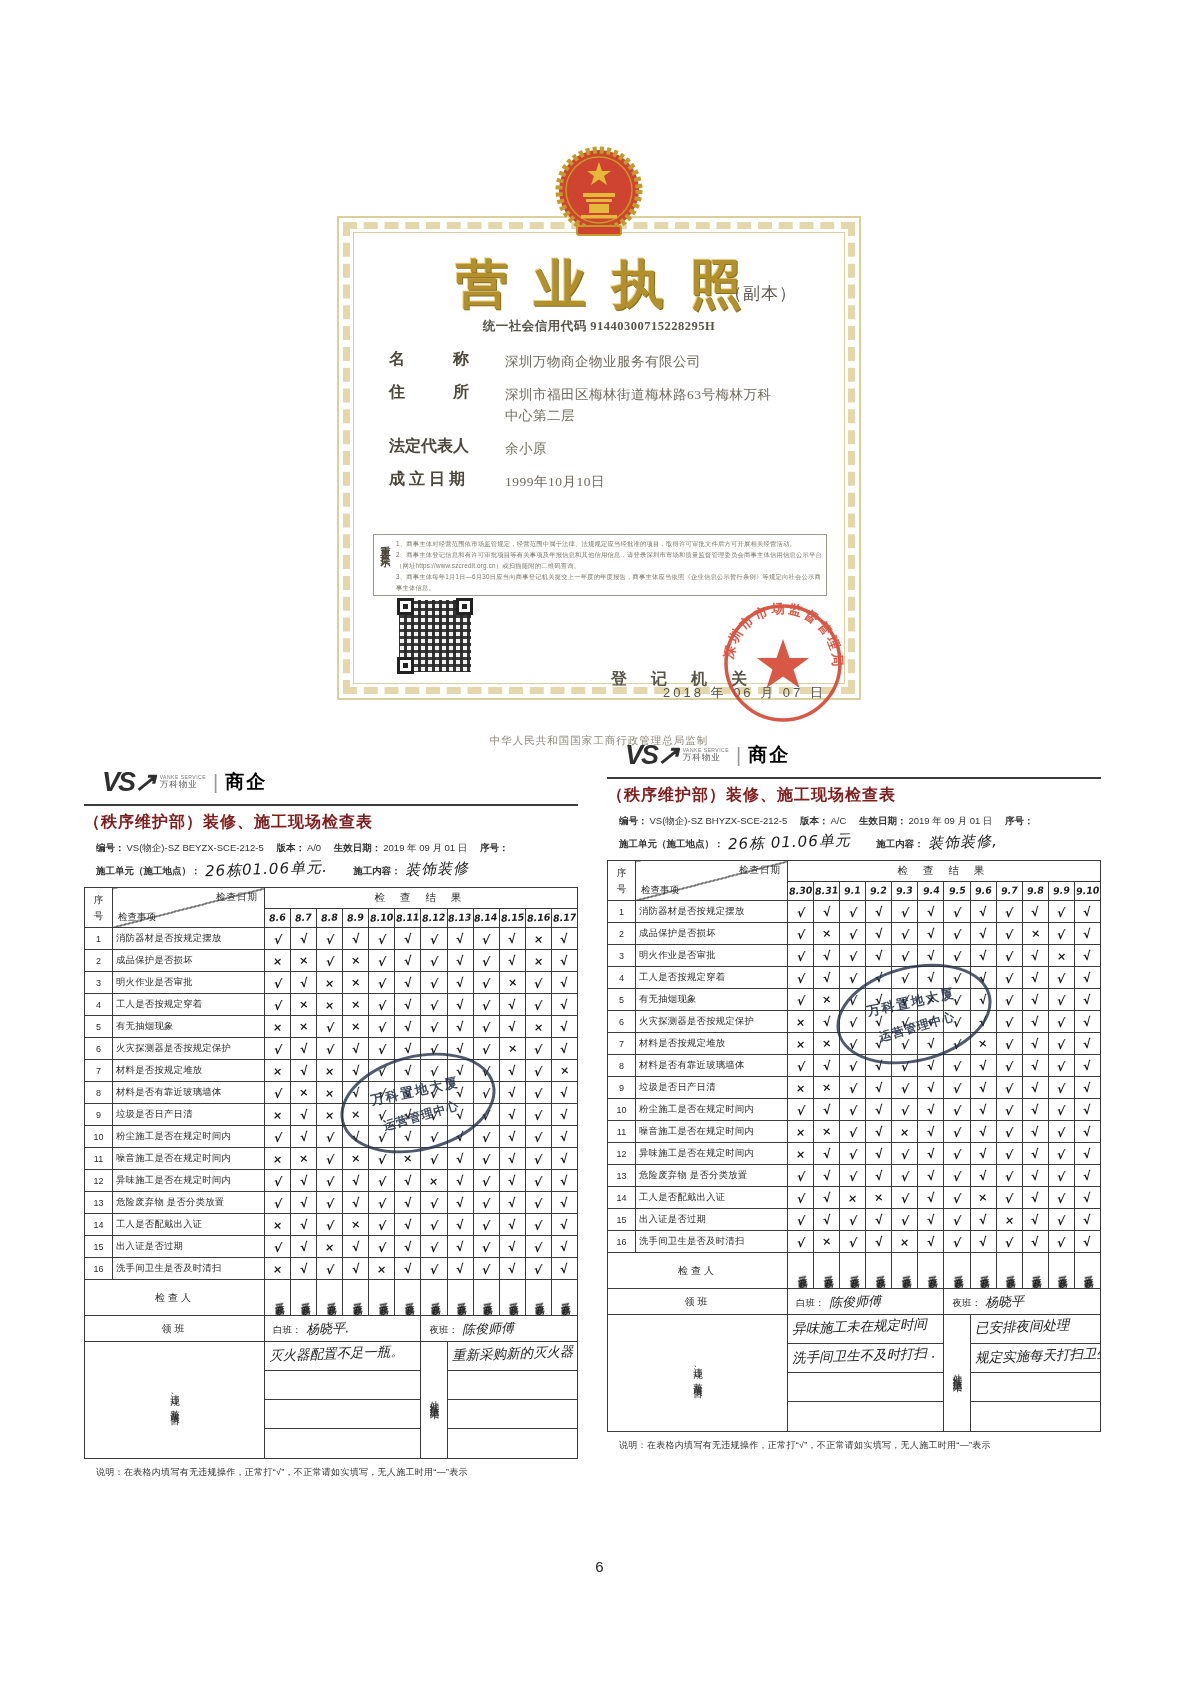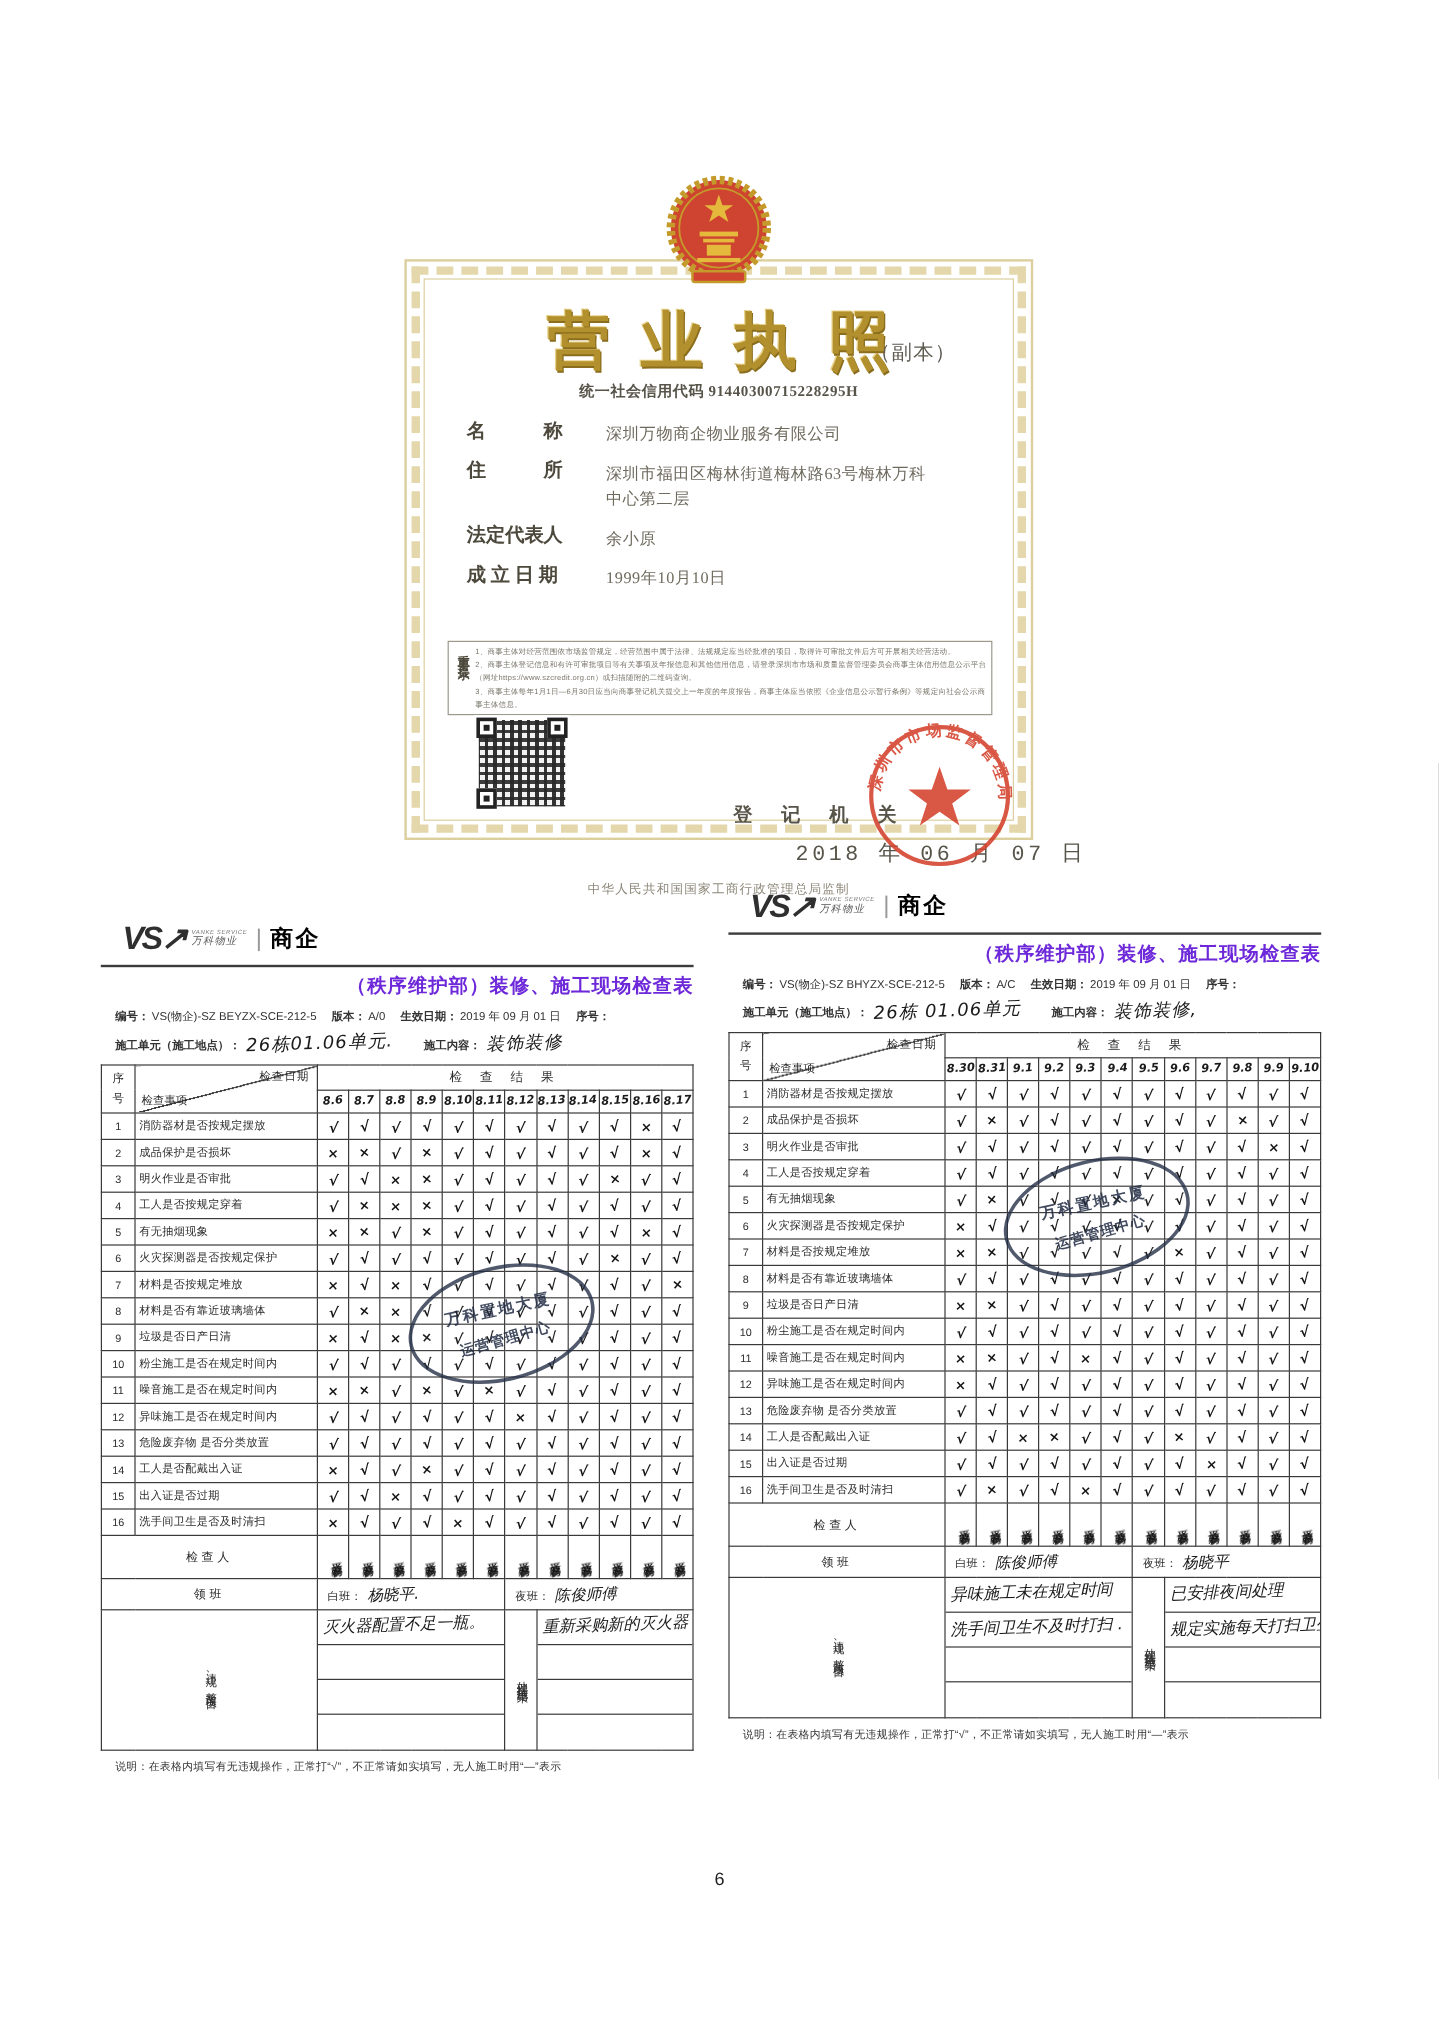--- a/index.html
+++ b/index.html
@@ -71,42 +71,42 @@
     outline:4px solid #fff; outline-offset:-2px;
   }
   .qr .fp { position:absolute; width:17px; height:17px; border:3px solid #222; background:#fff; }
   .qr .fp::after { content:""; position:absolute; left:3px; top:3px; width:5px; height:5px; background:#222; }
   .qr .fp.tl { left:0; top:0; } .qr .fp.tr { right:0; top:0; } .qr .fp.bl { left:0; bottom:0; }
   .registrar {
     position:absolute; left:278px; top:523px; font-family:"Liberation Serif", serif;
     font-size:16px; font-weight:bold; color:#57544a; letter-spacing:10px; white-space:nowrap;
   }
   .lic-date {
-    position:absolute; left:330px; top:553px; font-family:Liberation Mono, monospace;
-    font-size:18px; color:#57544a; letter-spacing:3px; white-space:nowrap;
+    position:absolute; left:330px; top:538px; font-family:Liberation Sans, sans-serif;
+    font-size:13px; color:#57544a; letter-spacing:3px; white-space:nowrap;
   }
   .seal { position:absolute; left:388px; top:455px; opacity:.88; }
   .lic-footer {
     position:absolute; left:333px; top:734px; width:532px; text-align:center;
     font-size:10.5px; color:#8d887a; font-family:"Liberation Serif", serif; letter-spacing:1px;
   }
 
   
   .checkform { position:absolute; width:494px; }
   .cf-left  { left:84px;  top:765px; }
   .cf-right { left:607px; top:738px; }
   .vk-logo { display:flex; align-items:center; height:34px; margin-left:18px; color:#3d3d3d; }
   .vk-mark { font-weight:bold; font-size:27px; font-style:italic; letter-spacing:-2px; color:#2f2f2f; position:relative; }
-  .vk-sub { margin-left:5px; line-height:1.05;font-style:italic; }
+  .vk-sub { margin-left:5px; line-height:1.05; }
   .vk-sub .en { display:block; font-size:5px; color:#777; letter-spacing:.5px; }
   .vk-sub .cn { display:block; font-size:8.5px; color:#555; letter-spacing:1px; }
   .vk-div { margin:0 7px; color:#999; font-size:20px; font-weight:200; }
   .vk-biz { font-size:19px; font-weight:bold; letter-spacing:2px; color:#000000; }
   .logo-rule { border:none; border-top:2px solid #3c3c3c; margin:5px 0 6px 0; }
-  .cf-title { text-align:right; font-size:16px; font-weight:bold; color:#6d28d9; letter-spacing:1px; margin-bottom:6px; }
+  .cf-title { text-align:left; font-size:16px; font-weight:bold; color:#7f1d1d; letter-spacing:1px; margin-bottom:6px; }
   .cf-meta { font-size:9.5px; color:#333; margin-left:12px; line-height:1.8; }
   .cf-meta .lbl { font-weight:bold; margin-right:2px;margin-top:24px; }
   .cf-meta .gap { display:inline-block; width:10px; }
   .hand {
     font-family:"DejaVu Sans", sans-serif; font-style:italic; color:#1b1b1b;
     display:inline-block; transform:rotate(-2deg);
   }
   .hand-big { font-size:15px; letter-spacing:1px; }
   .check-table {
     width:100%; border-collapse:collapse; table-layout:fixed; margin-top:4px;

